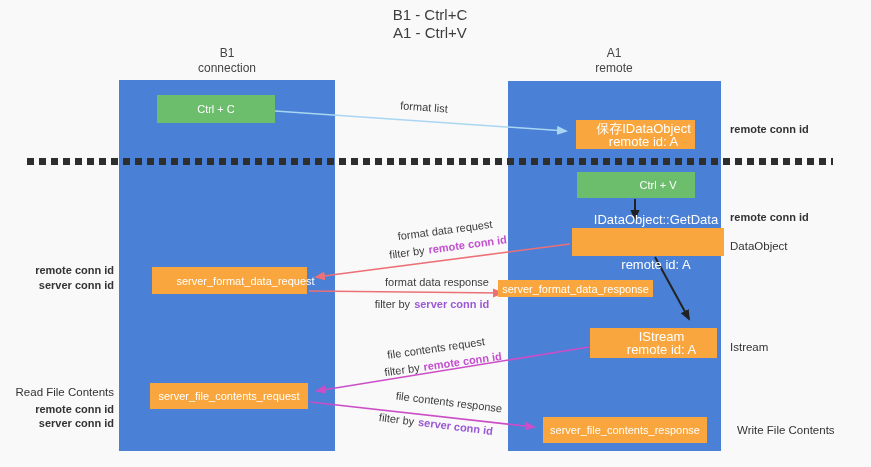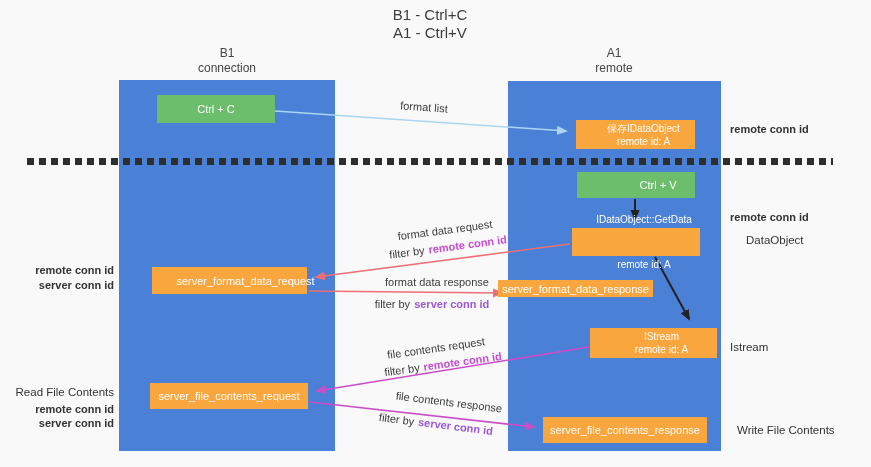--- a/index.html
+++ b/index.html
@@ -28,25 +28,25 @@
   .dashline{
     left:27px;top:158px;width:806px;height:7px;
     background:repeating-linear-gradient(90deg,#2e2e2e 0 7px,transparent 7px 12px);
   }
   .node{
     display:flex;flex-direction:column;align-items:center;justify-content:center;
     color:#fff;text-align:right;box-sizing:border-box;
   }
   .green{background:var(--box-green,#6cbe6c);font-size:11px;}
   .orange{background:var(--box-orange,#f8a63d);font-size:11px;}
-  .two-line{font-size:10px;line-height:13px;padding-left:16px;}
+  .two-line{font-size:13px;line-height:13px;padding-left:16px;}
   .box-ctrl-c{left:157px;top:95px;width:118px;height:28px;}
   .box-save{left:576px;top:120px;width:119px;height:29px;}
   .box-ctrl-v{left:577px;top:172px;width:118px;height:26px;padding-left:44px;}
-  .box-getdata{left:572px;top:228px;width:128px;height:28px;gap:32px;}
+  .box-getdata{left:572px;top:228px;width:152px;height:28px;gap:32px;}
   .box-fmt-req{left:152px;top:267px;width:155px;height:27px;padding-left:32px;}
   .box-fmt-resp{left:498px;top:280px;width:155px;height:17px;}
   .box-istream{left:590px;top:328px;width:127px;height:30px;}
   .box-file-req{left:150px;top:383px;width:158px;height:26px;}
   .box-file-resp{left:543px;top:417px;width:164px;height:26px;}
   .arrow-label{
     font-size:11px;color:#3c3c3c;white-space:nowrap;
     transform-origin:center center;
   }
   .centered{transform:translate(-50%,-50%);}
@@ -160,21 +160,21 @@
     <span class="filter-word">filter by</span><span class="magenta-text">remote conn id</span>
   </div>
 
   <div class="abs arrow-label rot-down" style="left:449px;top:402px;">file contents response</div>
   <div class="abs arrow-label rot-down" style="left:436px;top:424px;">
     <span class="filter-word">filter by</span><span class="violet-text">server conn id</span>
   </div>
 
   <div class="abs side-label bold-colored purple-text" style="left:730px;top:123px;">remote conn id</div>
   <div class="abs side-label bold-colored purple-text" style="left:730px;top:211px;">remote conn id</div>
-  <div class="abs side-label" style="left:730px;top:234px;margin-left:16px;">DataObject</div>
+  <div class="abs side-label" style="left:730px;top:240px;">DataObject</div>
   <div class="abs side-label" style="left:730px;top:341px;">Istream</div>
   <div class="abs side-label" style="left:737px;top:424px;">Write File Contents</div>
 
   <div class="abs side-label bold-colored purple-text left-block" style="top:264px;">remote conn id</div>
   <div class="abs side-label bold-colored greenlbl-text left-block" style="top:279px;">server conn id</div>
   <div class="abs side-label left-block" style="top:386px;">Read File Contents</div>
   <div class="abs side-label bold-colored purple-text left-block" style="top:403px;">remote conn id</div>
   <div class="abs side-label bold-colored greenlbl-text left-block" style="top:417px;">server conn id</div>
 
 </div>

